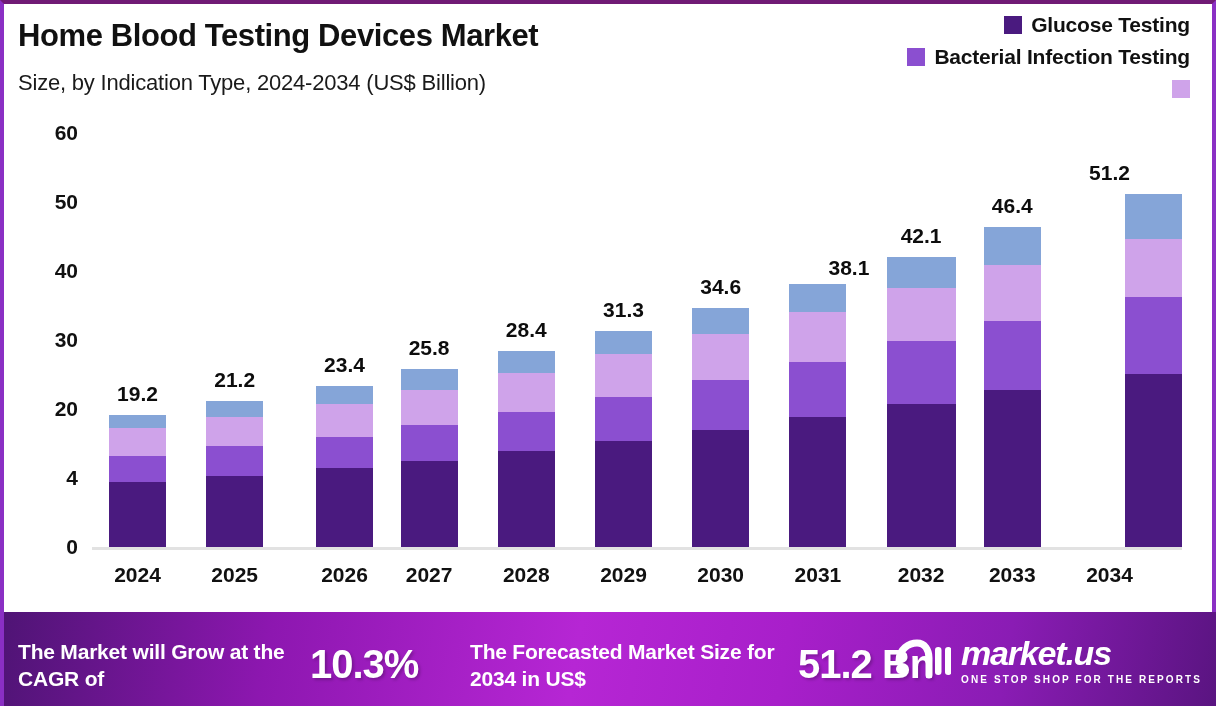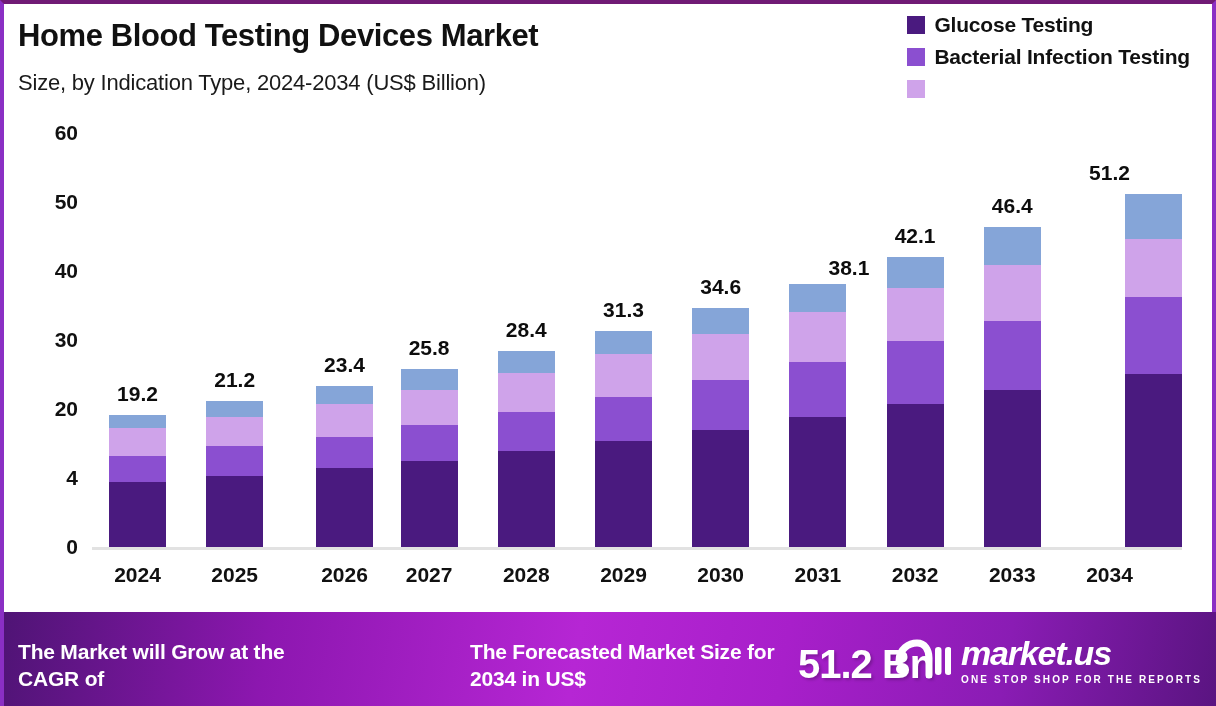--- a/index.html
+++ b/index.html
@@ -28,21 +28,21 @@
   }
   #subtitle {
     position: absolute; left: 14px; top: 66px;
     font-size: 22px; font-weight: 400; color: #1a1a1a;
     letter-spacing: -0.2px; white-space: nowrap;
   }
 
   
   #legend {
     position: absolute; right: 30px; top: 6px;
-    display: flex; flex-direction: column; align-items: flex-start; gap: 3px;
+    display: flex; flex-direction: column; align-items: flex-end; gap: 3px;
   }
   .legend-row { display: flex; align-items: center; gap: 9px; height: 29px; }
   .legend-swatch { width: 18px; height: 18px; flex: 0 0 18px; }
   .legend-label {
     font-size: 21px; font-weight: 700; color: #111111;
     white-space: nowrap; letter-spacing: -0.2px;
   }
 
   
   #plot { position: absolute; left: 0; top: 112px; width: 1216px; height: 500px; }
@@ -207,21 +207,21 @@
         <div class="bar-group" style="left: 785.4px; width: 57px; height: 414px;">
           <div class="bar">
             <div class="seg" style="height: 28.29px; background: rgb(133, 165, 216);"></div>
             <div class="seg" style="height: 49.68px; background: rgb(207, 163, 234);"></div>
             <div class="seg" style="height: 55.2px; background: rgb(139, 79, 208);"></div>
             <div class="seg" style="height: 129.72px; background: rgb(74, 26, 127);"></div>
           </div>
           <div class="bar-value" style="bottom: 267px; margin-left: 31px;">38.1</div>
           <div class="xtick">2031</div>
         </div>
-        <div class="bar-group" style="left: 882.6px; width: 57px; height: 414px;">
+        <div class="bar-group" style="left: 882.6px; width: 69px; height: 414px;">
           <div class="bar">
             <div class="seg" style="height: 31.74px; background: rgb(133, 165, 216);"></div>
             <div class="seg" style="height: 53.13px; background: rgb(207, 163, 234);"></div>
             <div class="seg" style="height: 62.79px; background: rgb(139, 79, 208);"></div>
             <div class="seg" style="height: 142.83px; background: rgb(74, 26, 127);"></div>
           </div>
           <div class="bar-value" style="bottom: 299.49px;">42.1</div>
           <div class="xtick">2032</div>
         </div>
         <div class="bar-group" style="left: 979.8px; width: 57px; height: 414px;">
@@ -242,20 +242,21 @@
             <div class="seg" style="height: 173.19px; background: rgb(74, 26, 127);"></div>
           </div>
           <div class="bar-value" style="bottom: 362.28px;">51.2</div>
           <div class="xtick">2034</div>
         </div>
       </div>
   </div>
 
   <div id="footer">
     <div id="f-cagr-text" class="f-text">The Market will Grow at the CAGR of</div>
+    <div id="f-cagr-value" class="f-big">10.3%</div>
     <div id="f-fore-text" class="f-text">The Forecasted Market Size for 2034 in US$</div>
     <div id="f-fore-value" class="f-big">51.2 Bn</div>
     <div id="logo">
       <span>
         <svg width="56" height="40" viewBox="0 0 56 40" aria-hidden="true">
           <circle cx="6" cy="30" r="5" fill="#ffffff"></circle>
           <path d="M4 22 C4 10, 14 4, 22 4 C30 4, 34 11, 34 19 L34 36" stroke="#ffffff" stroke-width="7" fill="none" stroke-linecap="round"></path>
           <rect x="40" y="8" width="6.5" height="28" rx="3.2" fill="#ffffff"></rect>
           <rect x="50" y="8" width="6.5" height="28" rx="3.2" fill="#ffffff"></rect>
         </svg>

